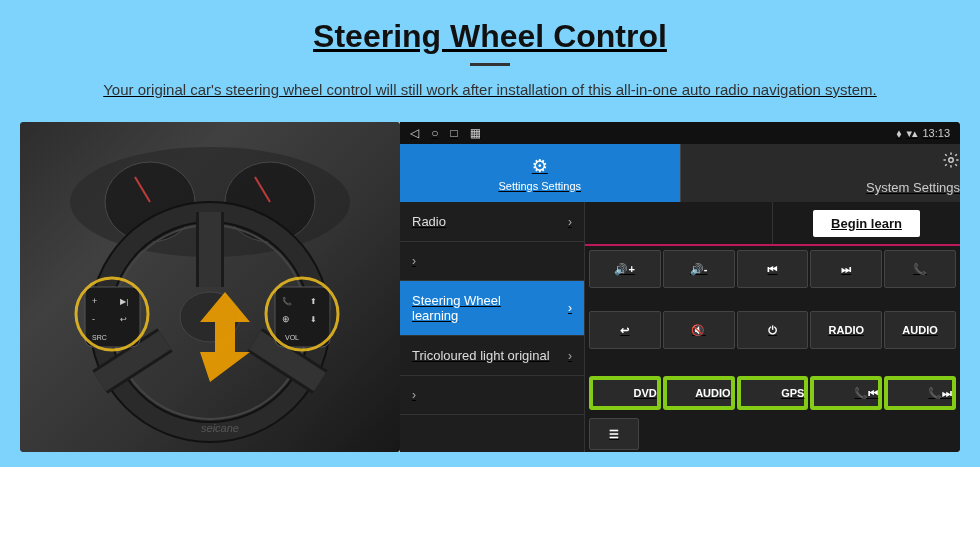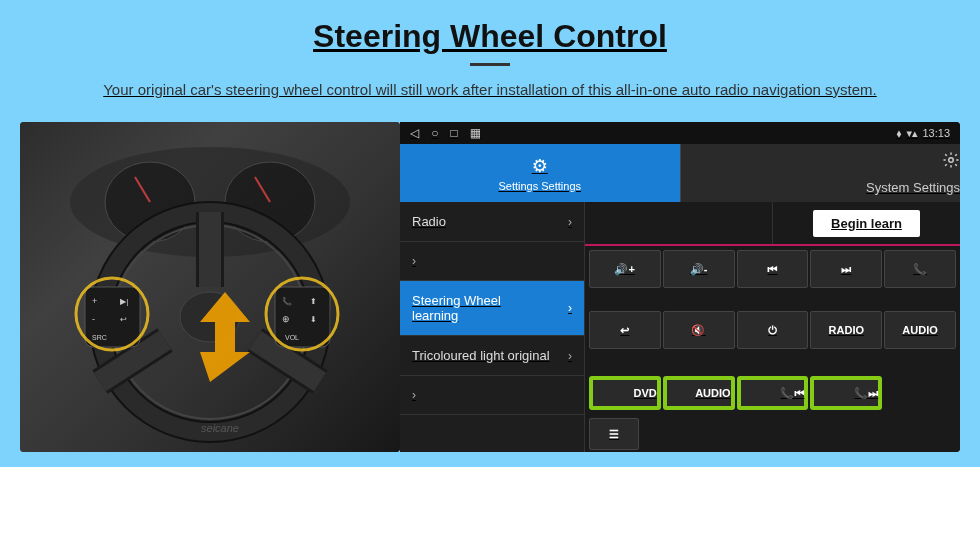--- a/index.html
+++ b/index.html
@@ -411,20 +411,23 @@
           </div>
 
           <div class="bottom-row">
             <button class="bottom-btn">
               <span>DVD</span>
             </button>
             <button class="bottom-btn">
               <span>AUDIO</span>
             </button>
             <button class="bottom-btn">
+              <span>GPS</span>
+            </button>
+            <button class="bottom-btn">
               <span>📞⏮</span>
             </button>
             <button class="bottom-btn">
               <span>📞⏭</span>
             </button>
           </div>
 
           <div style="padding: 4px 4px 2px; display:flex; align-items:center;">
             <button class="ctrl-btn" style="width:50px; height:32px;">
               <span>☰</span>

